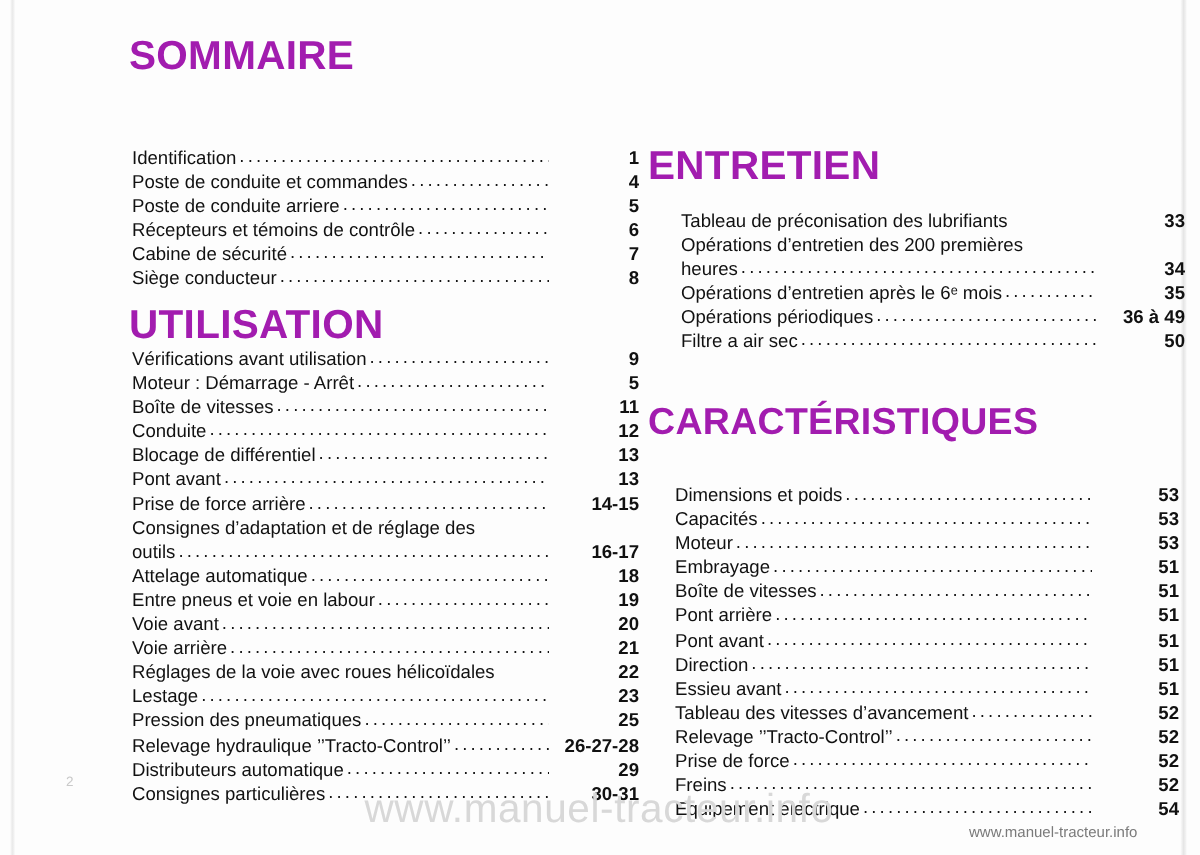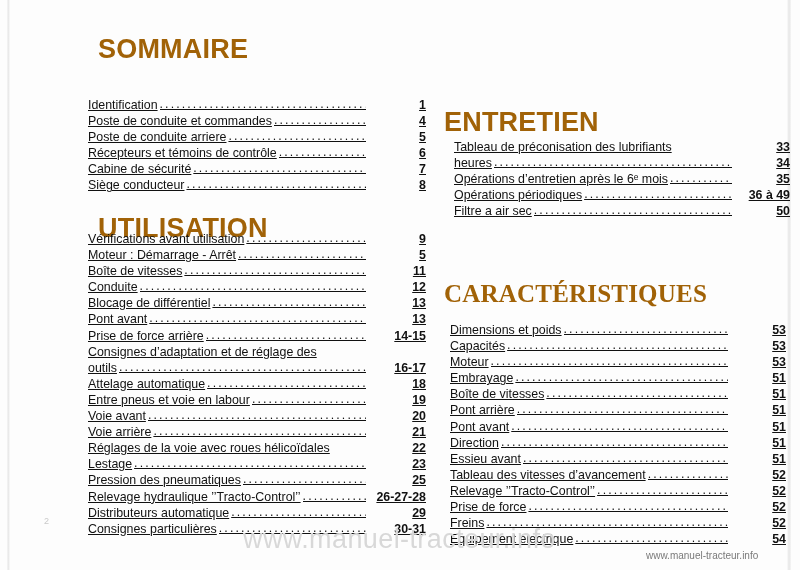--- a/index.html
+++ b/index.html
@@ -42,39 +42,38 @@
     position: absolute;
     top: 0;
   }
   #col-left  { left: 86px;  width: 340px; }
   #col-right { left: 432px; width: 338px; }
 
   h1.section {
     font-size: 27px;
     font-weight: bold;
     letter-spacing: .2px;
-    margin: 12px;
+    margin: 0;
     line-height: 1;
-    color: #a16207;
+    color: #a21caf;
     white-space: nowrap;
   }
   h1.section.small { font-size: 25px; }
 
   ul.toc {
     list-style: none;
     margin: 0;
     padding: 0;
     font-size: 12.4px;
   }
   ul.toc li {
     display: flex;
     align-items: flex-start;
     line-height: 16.1px;
     white-space: nowrap;
-    text-decoration: underline;
   }
   .t-label {
     flex: 0 0 auto;
     padding-right: 2px;
   }
   .t-dots {
     flex: 1 1 auto;
     overflow: hidden;
     white-space: nowrap;
     letter-spacing: 2.1px;
@@ -100,21 +99,21 @@
   #col-right .t-page { min-width: 52px; }
 
   
   #sommaire-title { position: absolute; left: 0;  top: 24px; }
   #list-sommaire  { position: absolute; left: 2px; top: 97px; width: 338px; }
   #utilisation-title { position: absolute; left: 0; top: 203px; }
   #list-utilisation  { position: absolute; left: 2px; top: 231px; width: 338px; }
 
   #entretien-title { position: absolute; left: 0; top: 97px; }
   #list-entretien  { position: absolute; left: 2px; top: 139px; width: 336px; margin-left: 20px; }
-  #caract-title    { position: absolute; left: 0; top: 269px; font-family: Liberation Serif, serif; }
+  #caract-title    { position: absolute; left: 0; top: 269px; }
   #list-caract     { position: absolute; left: 18px; top: 322px; width: 336px; }
 
   
   #folio {
     position: absolute;
     left: 44px;
     top: 516px;
     font-size: 9px;
     color: #c9c9c9;
   }
@@ -289,20 +288,25 @@
   <div class="col" id="col-right">
 
     <h1 class="section" id="entretien-title">ENTRETIEN</h1>
 
     <ul class="toc" id="list-entretien">
         <li>
           <span class="t-label">Tableau de préconisation des lubrifiants</span>
           <span class="t-dots none"></span>
           <span class="t-page">33</span>
         </li>
+        <li class="cont">
+          <span class="t-label">Opérations d’entretien des 200 premières</span>
+          <span class="t-dots none"></span>
+          <span class="t-page"></span>
+        </li>
         <li>
           <span class="t-label">heures</span>
           <span class="t-dots"></span>
           <span class="t-page">34</span>
         </li>
         <li>
           <span class="t-label">Opérations d’entretien après le 6ᵉ mois</span>
           <span class="t-dots"></span>
           <span class="t-page">35</span>
         </li>

